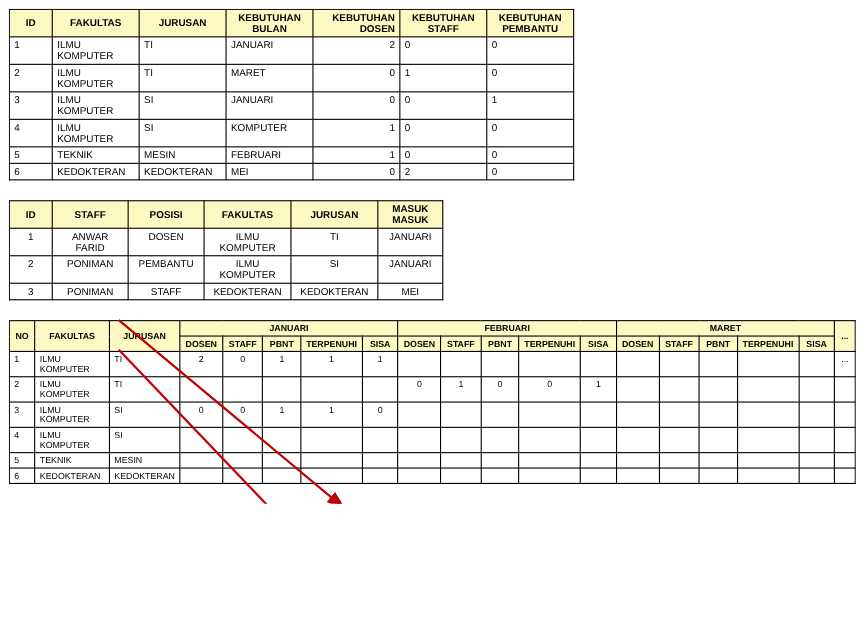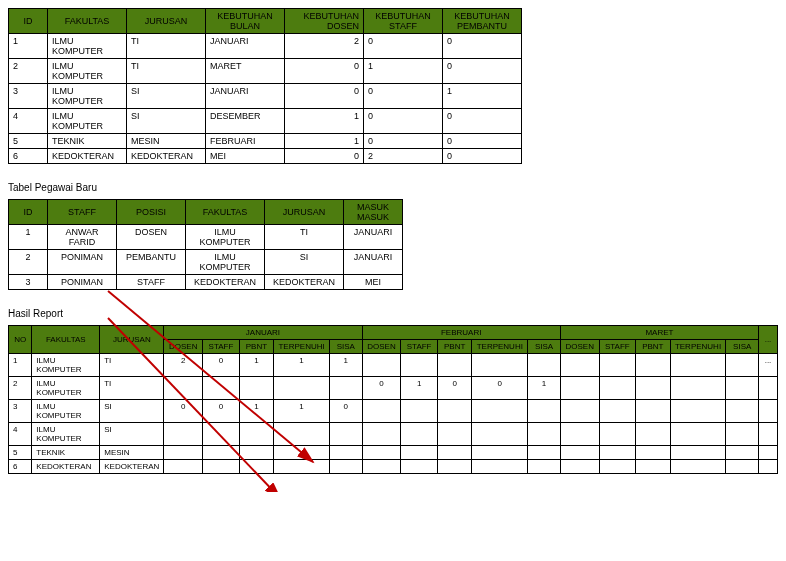--- a/index.html
+++ b/index.html
@@ -18,23 +18,23 @@
     margin-bottom: 18px;
   }
   th, td {
     border: 1px solid #000;
     padding: 2px 4px;
     font-size: 9px;
     vertical-align: top;
     text-align: left;
   }
   th {
-    background: #4d7c0f;
+    background: #fef9c3;
     text-align: center;
-    font-weight: normal;
+    font-weight: bold;
     vertical-align: middle;
   }
   .center { text-align: center; }
 
   
   .t1 th:nth-child(1), .t1 td:nth-child(1){width:30px;}
   .t1 th:nth-child(2), .t1 td:nth-child(2){width:70px;}
   .t1 th:nth-child(3), .t1 td:nth-child(3){width:70px;}
   .t1 th:nth-child(4), .t1 td:nth-child(4){width:70px;}
   .t1 th:nth-child(5), .t1 td:nth-child(5){width:70px;text-align:right;}
@@ -106,21 +106,21 @@
           <td>SI</td>
           <td>JANUARI</td>
           <td>0</td>
           <td>0</td>
           <td>1</td>
         </tr>
         <tr>
           <td>4</td>
           <td>ILMU KOMPUTER</td>
           <td>SI</td>
-          <td>DESEMBER</td>
+          <td>KOMPUTER</td>
           <td>1</td>
           <td>0</td>
           <td>0</td>
         </tr>
         <tr>
           <td>5</td>
           <td>TEKNIK</td>
           <td>MESIN</td>
           <td>FEBRUARI</td>
           <td>1</td>
@@ -132,21 +132,20 @@
           <td>KEDOKTERAN</td>
           <td>KEDOKTERAN</td>
           <td>MEI</td>
           <td>0</td>
           <td>2</td>
           <td>0</td>
         </tr>
       </tbody>
 </table>
 
-<div class="section-title">Tabel Pegawai Baru</div>
 <table class="t2">
   <thead>
     <tr>
       <th>ID</th>
       <th>STAFF</th>
       <th>POSISI</th>
       <th>FAKULTAS</th>
       <th>JURUSAN</th>
       <th>MASUK MASUK</th>
     </tr>
@@ -172,21 +171,20 @@
           <td class="center">3</td>
           <td class="center">PONIMAN</td>
           <td class="center">STAFF</td>
           <td class="center">KEDOKTERAN</td>
           <td class="center">KEDOKTERAN</td>
           <td class="center">MEI</td>
         </tr>
       </tbody>
 </table>
 
-<div class="section-title">Hasil Report</div>
 <table class="t3">
   <thead>
     <tr>
       <th rowspan="2" class="c-no">NO</th>
       <th rowspan="2" class="c-fak">FAKULTAS</th>
       <th rowspan="2" class="c-jur">JURUSAN</th>
       <th colspan="5">JANUARI</th>
       <th colspan="5">FEBRUARI</th>
       <th colspan="5">MARET</th>
       <th rowspan="2" class="c-e">...</th>

